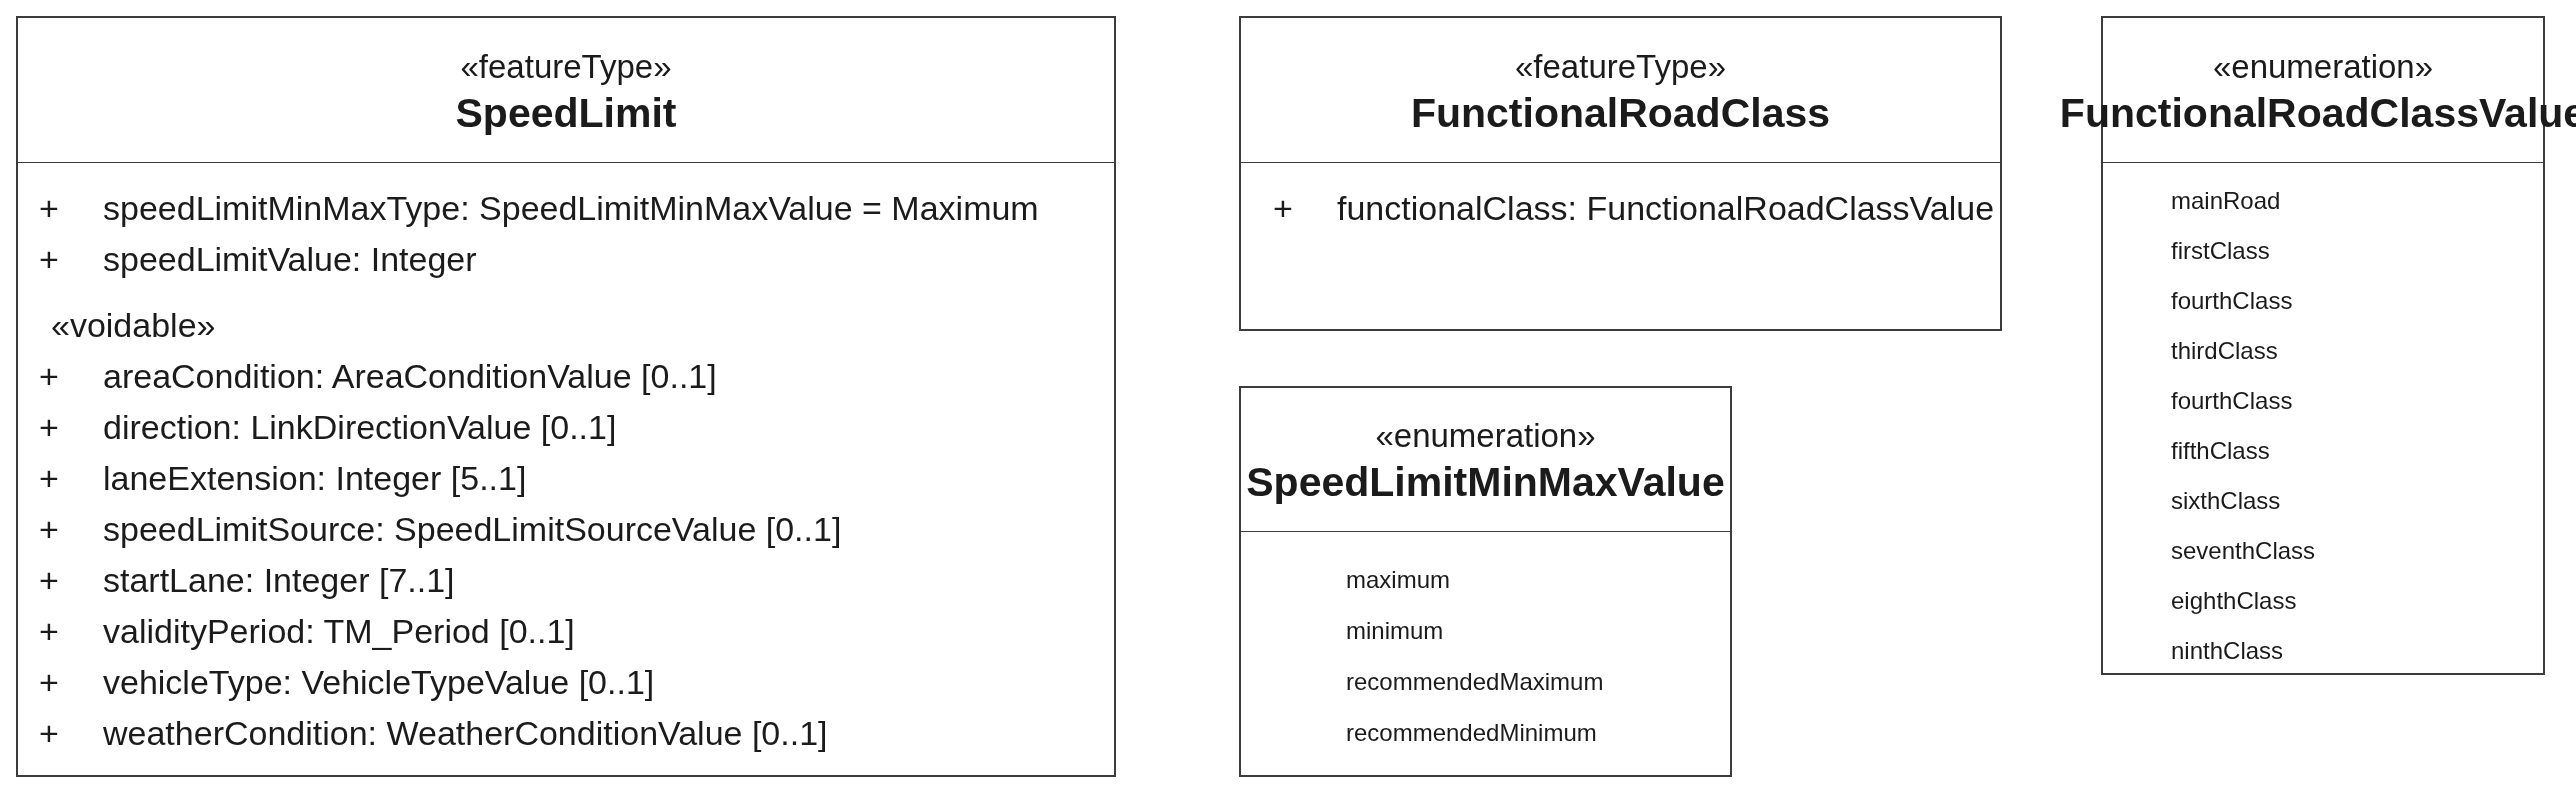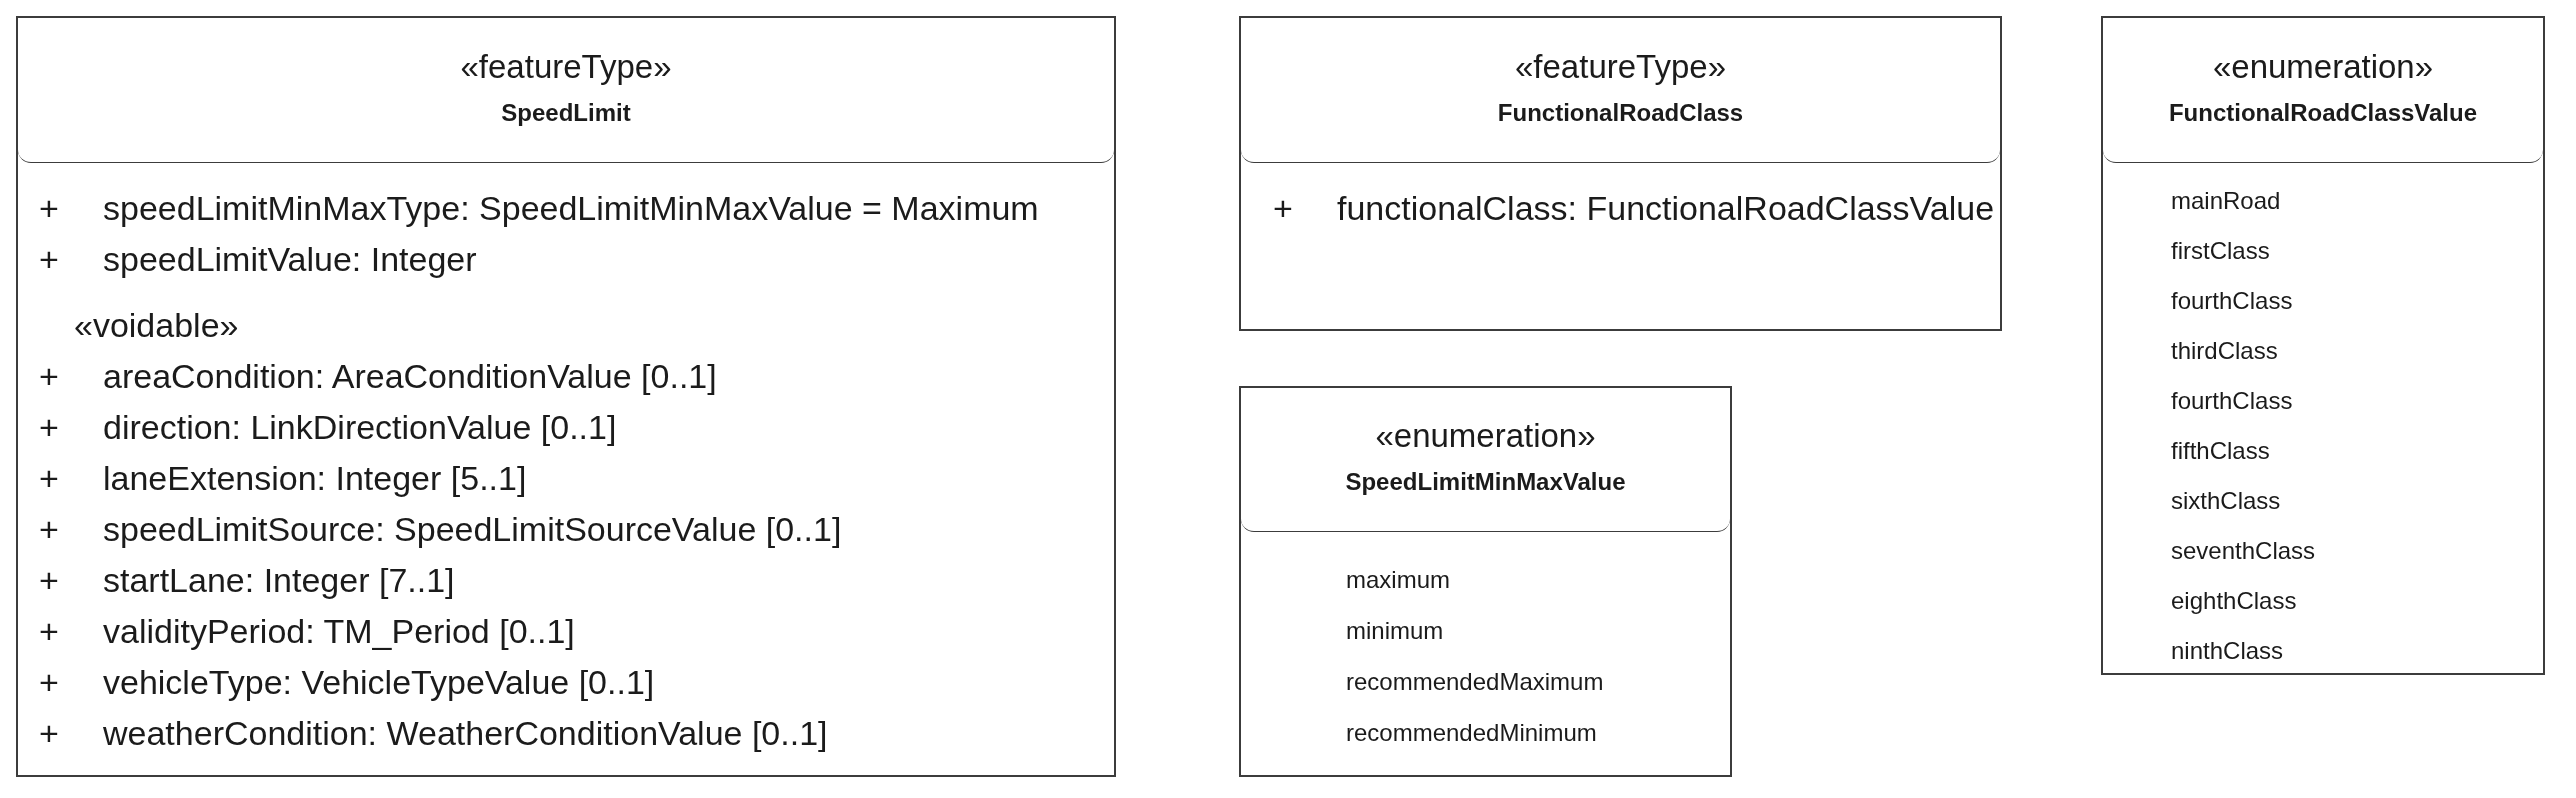--- a/index.html
+++ b/index.html
@@ -22,29 +22,28 @@
     background: #ffffff;
   }
   .uml-header {
     box-sizing: border-box;
     border-bottom: 1.5px solid #3c3c3c;
     display: flex;
     flex-direction: column;
     justify-content: center;
     align-items: center;
     text-align: right;
-    border-radius: 13px;
   }
   .stereotype {
     font-size: 33px;
     line-height: 45px;
     white-space: nowrap;
   }
   .class-name {
-    font-size: 24px;
+    font-size: 41px;
     line-height: 48px;
     font-weight: bold;
     white-space: nowrap;
   }
   .uml-body {
     box-sizing: border-box;
   }
   .attr-row {
     display: flex;
     font-size: 34px;
@@ -66,21 +65,21 @@
   .literal {
     font-size: 24px;
     white-space: nowrap;
   }
 
   
   #box-speedlimit { left: 16px; top: 16px; width: 1100px; height: 761px; }
   #box-speedlimit .uml-header { height: 145px; }
   #box-speedlimit .uml-body { padding-top: 19.6px; }
   #box-speedlimit .attr-vis { width: 64px; padding-left: 21px; }
-  #box-speedlimit .section-header { padding-left: 56px; margin-top: 15px; }
+  #box-speedlimit .section-header { padding-left: 33px; margin-top: 15px; }
 
   
   #box-functionalroadclass { left: 1239px; top: 16px; width: 763px; height: 315px; }
   #box-functionalroadclass .uml-header { height: 145px; }
   #box-functionalroadclass .uml-body { padding-top: 19.6px; }
   #box-functionalroadclass .attr-vis { width: 64px; padding-left: 32px; }
 
   
   #box-speedlimitminmaxvalue { left: 1239px; top: 386px; width: 493px; height: 391px; }
   #box-speedlimitminmaxvalue .uml-header { height: 144px; }

